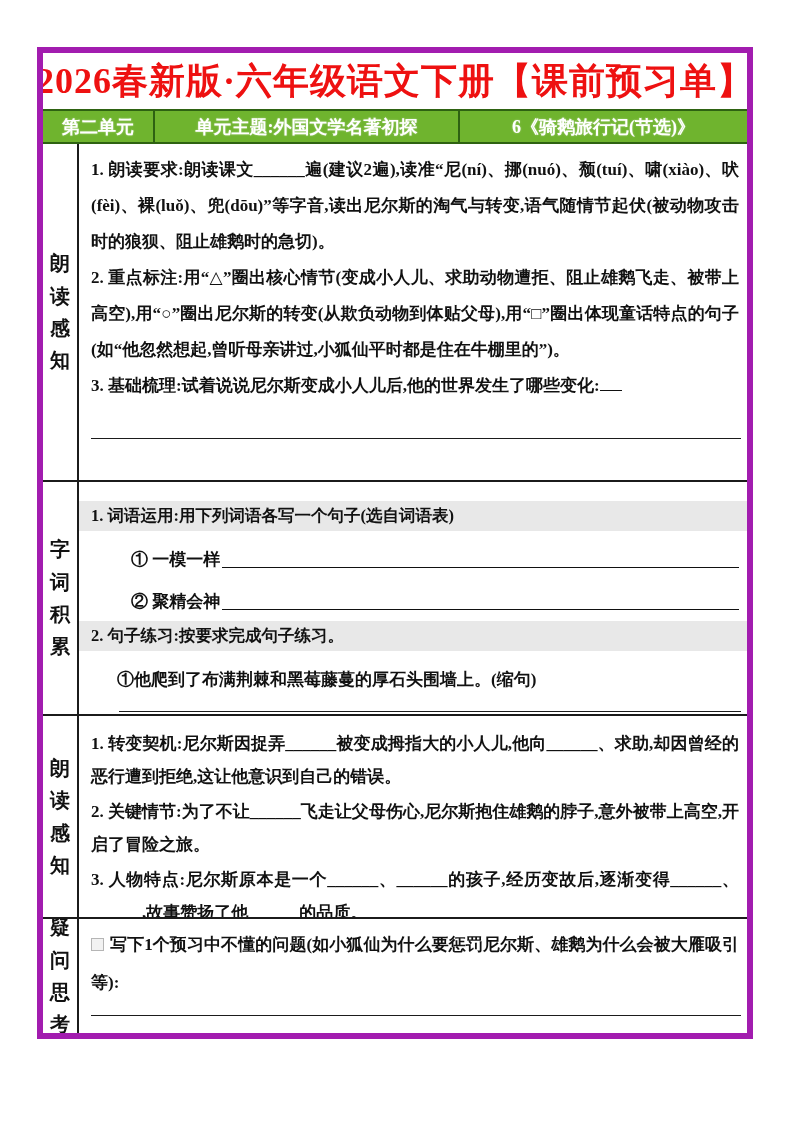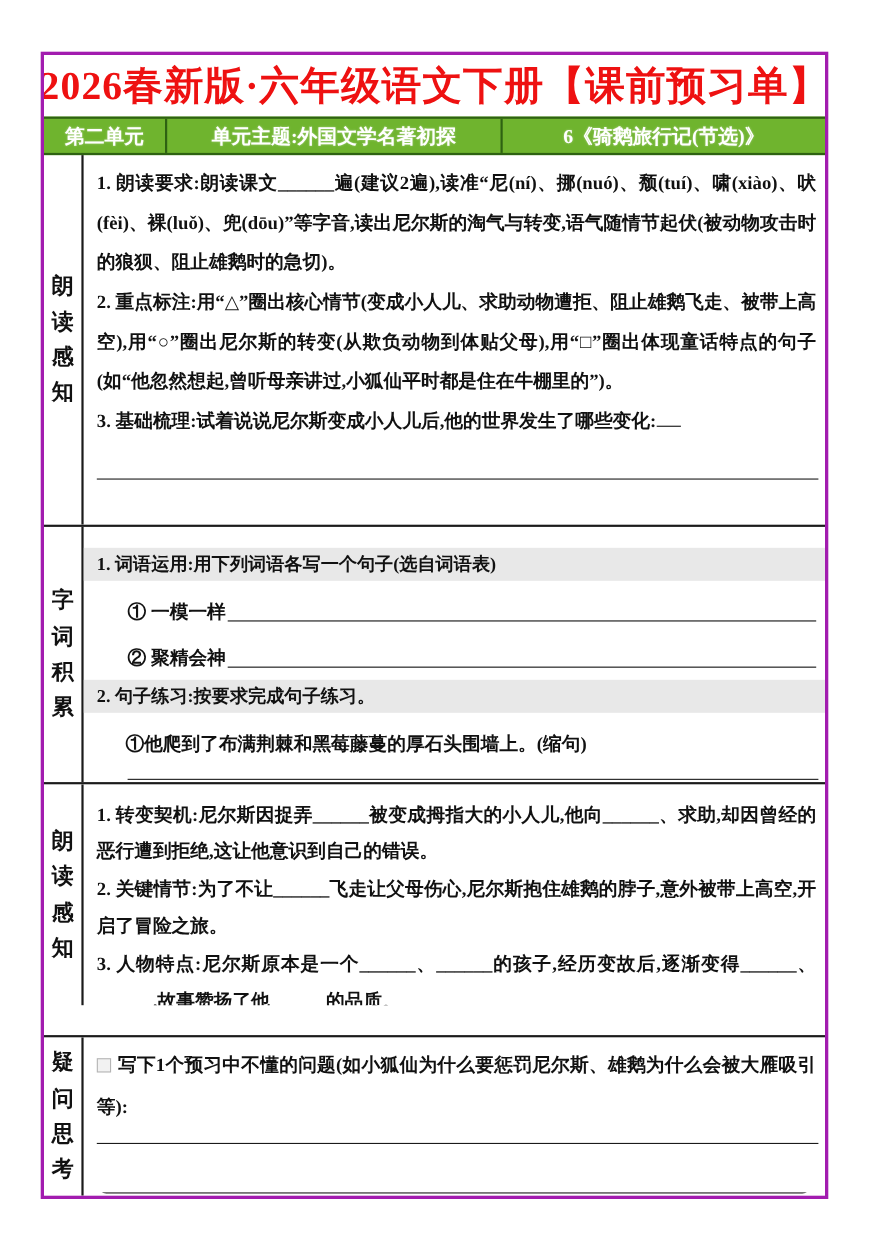--- a/index.html
+++ b/index.html
@@ -5,21 +5,21 @@
   html,body { margin:0; padding:0; }
   body {
     width:793px; height:1122px;
     background:#ffffff;
     font-family:"Liberation Serif","DejaVu Serif",serif;
     color:#111;
   }
   .sheet {
     position:absolute; left:37px; top:47px;
     width:716px;
-    border:3px solid #a21caf;
+    border:6px solid #a21caf;
     box-sizing:border-box;
     background:#fff;
   }
   
   .title-row {
     height:56px;
     display:flex; align-items:center; justify-content:center;
     font-size:36px; font-weight:700;
     color:#ee1111; letter-spacing:1px;
     white-space:nowrap; overflow:hidden;
@@ -41,21 +41,21 @@
   .unit-cell + .unit-cell { border-left:2px solid #2e6212; }
   .u1 { width:110px; }
   .u2 { width:303px; }
   .u3 { flex:1; }
   
   .row { display:flex; box-sizing:border-box; overflow:hidden; }
   .row + .row { border-top:2px solid #1b1b1b; }
   .row-reading  { height:336px; }
   .row-words    { height:234px; }
   .row-sense    { height:203px; }
-  .row-questions{ height:146px;margin-top:27px; }
+  .row-questions{ height:116px; }
   .label-cell {
     width:36px; flex:0 0 36px;
     border-right:2px solid #1b1b1b;
     display:flex; align-items:center; justify-content:center;
     box-sizing:border-box;
   }
   .label-text {
     width:1.15em; font-size:20px; font-weight:700;
     line-height:1.62; text-align:center; word-break:break-all;
   }
@@ -85,21 +85,21 @@
   .gray-band {
     background:#e8e8e8;
     padding:4px 8px 4px 12px;
     font-size:16.5px; font-weight:600;
     line-height:22px;
   }
   .row-words .content-cell { padding-top:19px; }
   .fill-row {
     display:flex; align-items:flex-end;
     height:42px; padding:0 8px 0 40px;
-    font-size:17px; font-weight:600;
+    font-size:17px; font-weight:600;margin-left:12px;
   }
   .fill-label { white-space:nowrap; line-height:26px; }
   .fill-line {
     flex:1; border-bottom:1.5px solid #111;
     margin:0 0 5px 2px;
   }
   .band-2 { margin-top:6px; }
   .words-para { padding-left:38px; line-height:30px; margin-top:14px; }
   .al-words { margin-top:16px; margin-left:40px; }
   .words-para-2 { margin-top:14px; }

